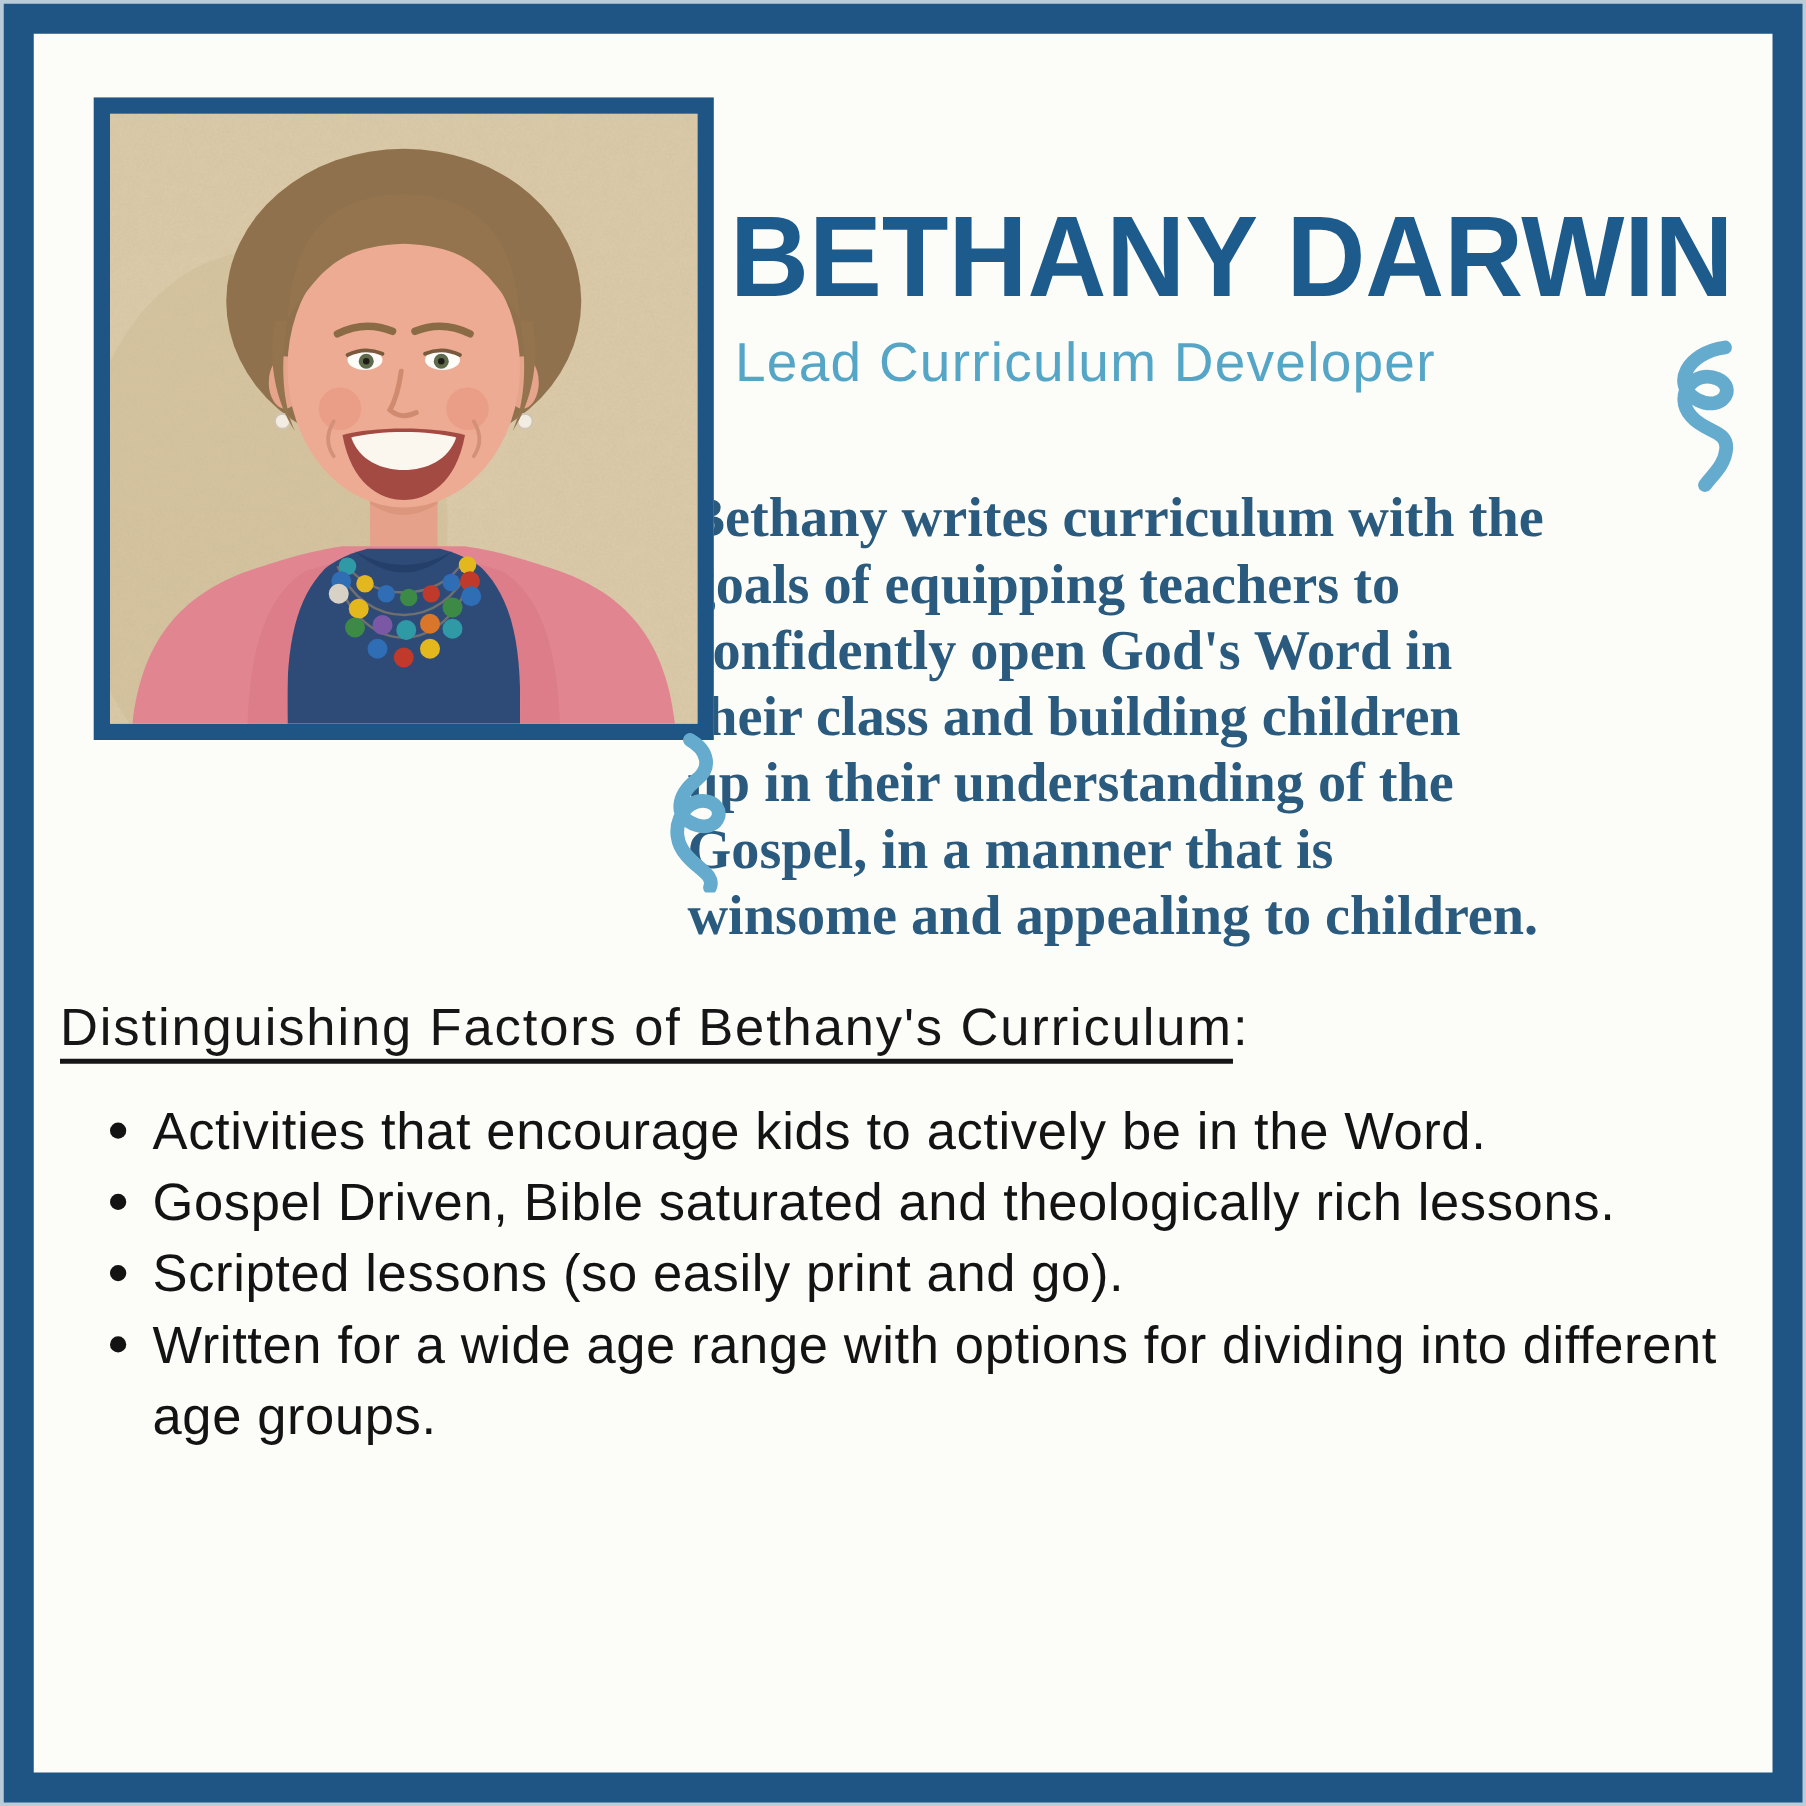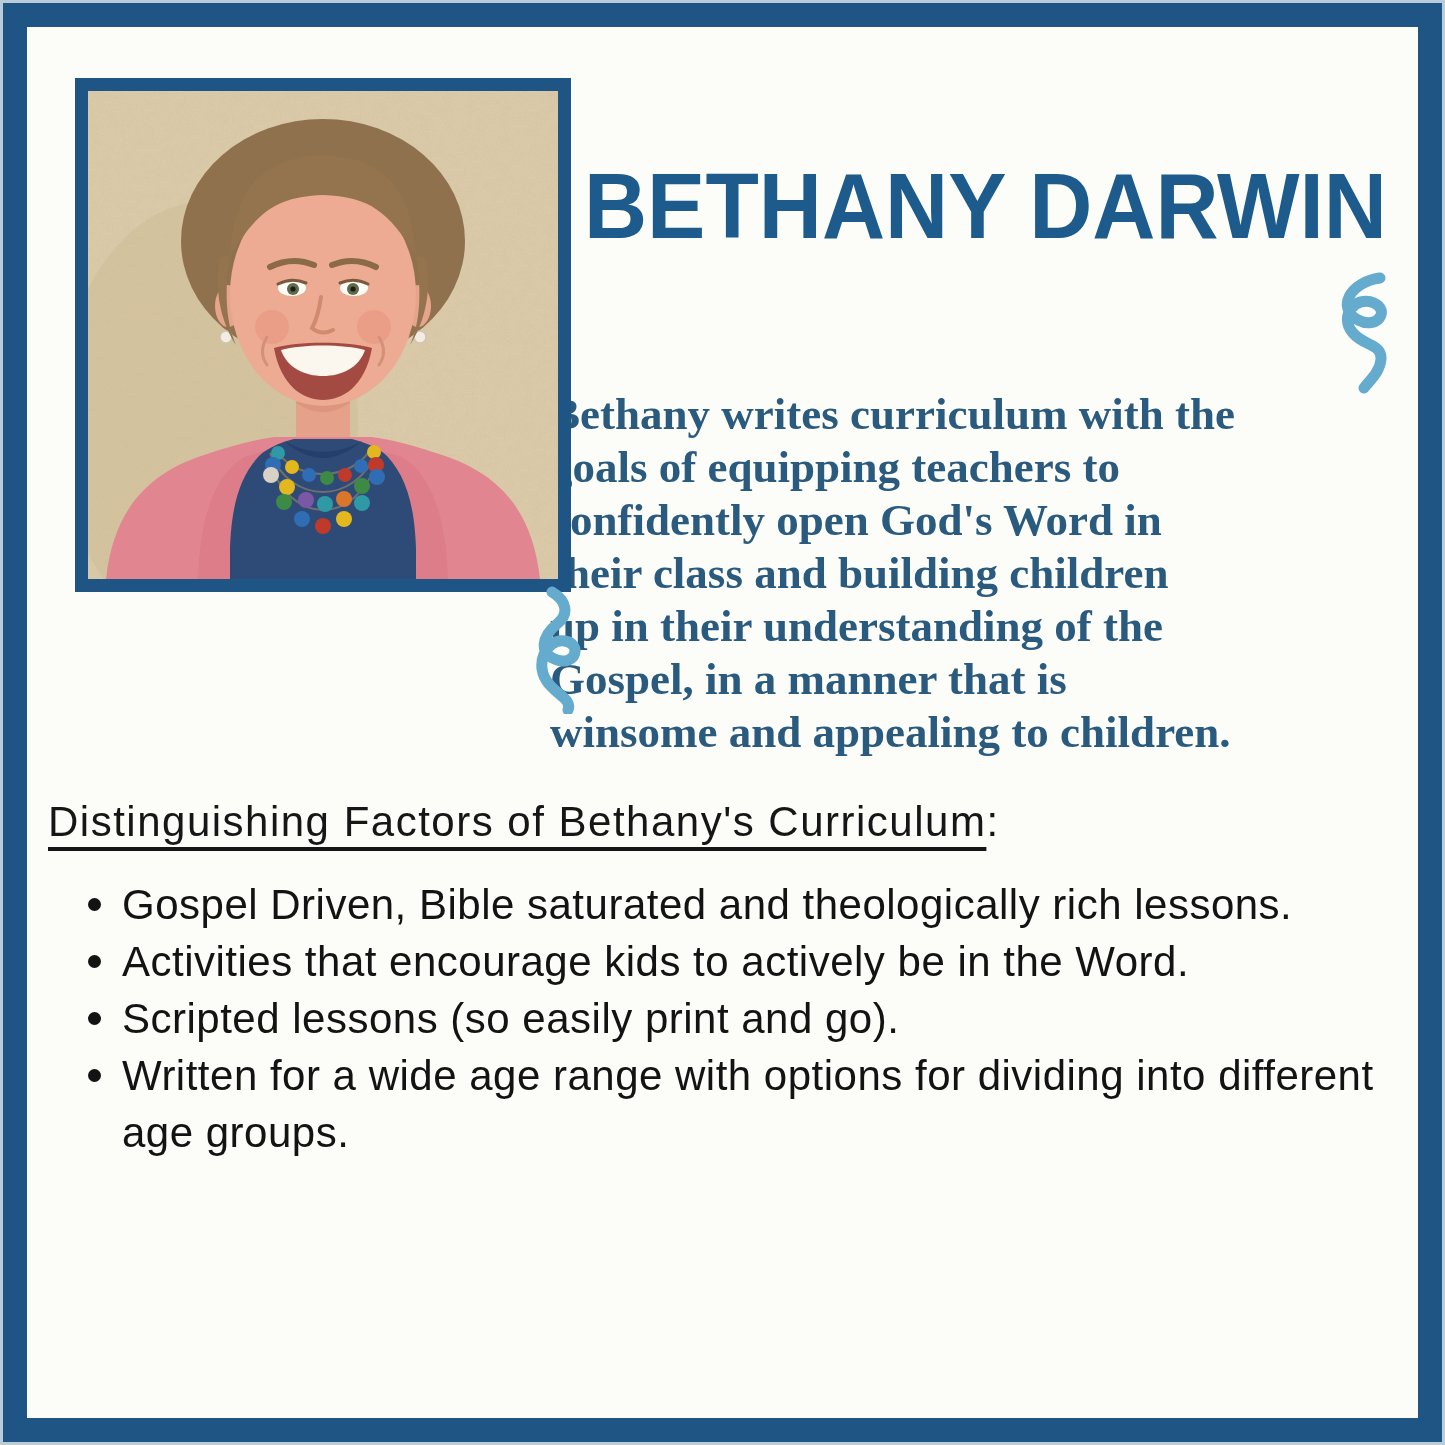--- a/index.html
+++ b/index.html
@@ -209,20 +209,21 @@
           <circle cx="235" cy="435" r="8" fill="#bf3a2b"></circle>
           <circle cx="256" cy="428" r="8" fill="#e3b71e"></circle>
           <circle cx="274" cy="412" r="8" fill="#2f9aa6"></circle>
           <circle cx="289" cy="386" r="8" fill="#2f6db4"></circle>
         </g>
       </g>
     </svg>
   </div>
 
   <h1 class="name">BETHANY DARWIN</h1>
+  <div class="role">Lead Curriculum Developer</div>
 
   <div class="swirl swirl-right">
     <svg viewBox="0 0 80 122">
       <path d="M58,6 C28,10 14,36 36,48 C56,58 68,38 52,31 C34,23 16,44 31,61 C42,74 60,72 59,87 C58,100 48,108 42,116" fill="none" stroke="#64abce" stroke-width="11" stroke-linecap="round"></path>
     </svg>
   </div>
   <div class="swirl swirl-left">
     <svg viewBox="0 0 72 128">
       <path d="M24,6 C38,14 42,28 29,38 C14,50 10,68 29,74 C48,80 54,58 37,55 C18,52 5,80 21,98 C31,110 44,114 40,124" fill="none" stroke="#64abce" stroke-width="11" stroke-linecap="round"></path>
     </svg>
@@ -232,21 +233,21 @@
 goals of equipping teachers to
 confidently open God's Word in
 their class and building children
 up in their understanding of the
 Gospel, in a manner that is
 winsome and appealing to children.</p>
 
   <h2 class="factors-heading"><span class="underlined">Distinguishing Factors of Bethany's Curriculum</span><span>:</span></h2>
 
   <ul class="factors-list">
+    <li>Activities that encourage kids to actively be in the Word.</li>
     <li>Gospel Driven, Bible saturated and theologically rich lessons.</li>
-    <li>Activities that encourage kids to actively be in the Word.</li>
     <li>Scripted lessons (so easily print and go).</li>
     <li>Written for a wide age range with options for dividing into different age groups.</li>
   </ul>
 
   <div class="frame-border"></div>
   <div class="edge-line"></div>
 </div>
 
 </body></html>

